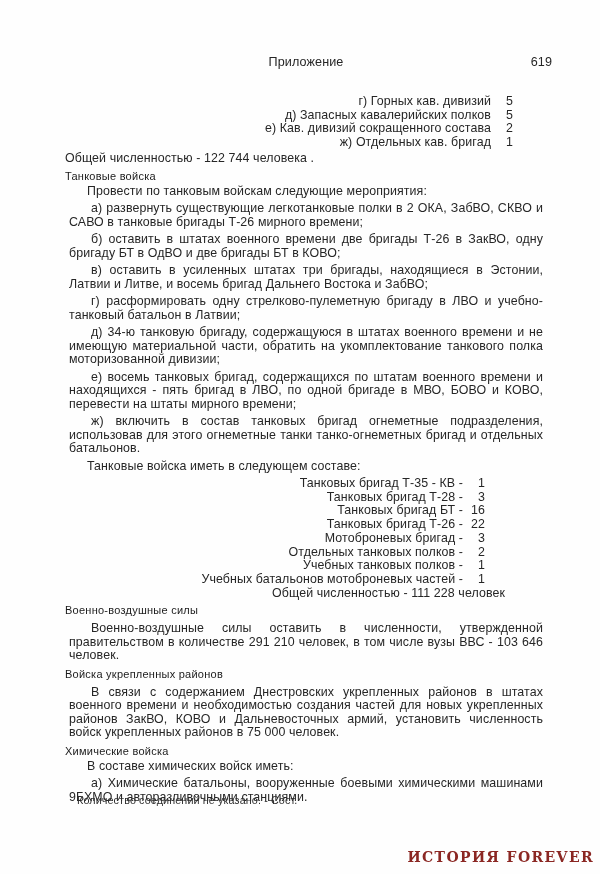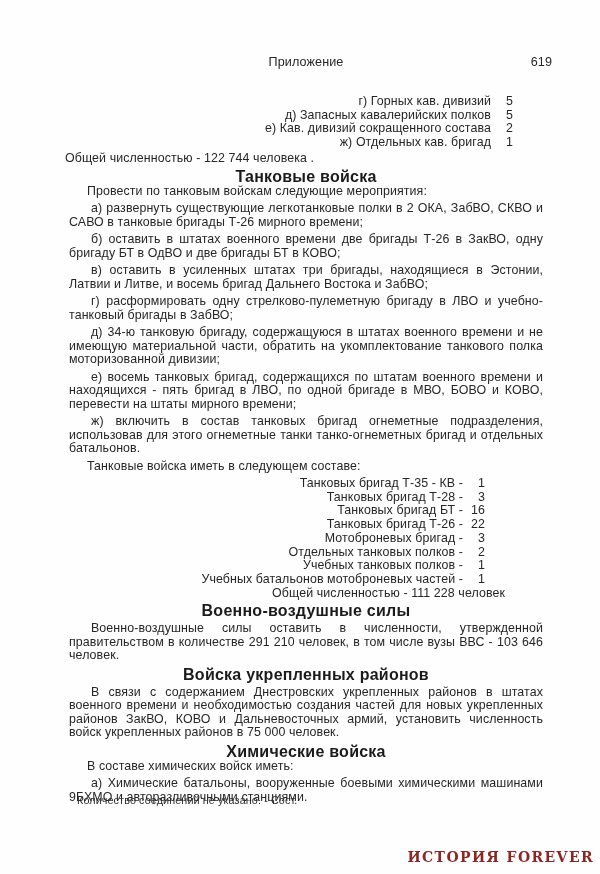--- a/index.html
+++ b/index.html
@@ -48,23 +48,22 @@
   }
   .kvrow .kv-label { flex: 1 1 auto; text-align: right; }
   .kvrow .kv-value {
     flex: 0 0 22px;
     text-align: right;
     white-space: nowrap;
   }
   .tankrow { padding-right: 62px; }
   .flushline { margin: 3px 0 0 0; }
   .heading {
-    font-size: 16px;
-    font-weight: bold;
-    text-align: center;
+    font-size: 11px;
+    font-weight: normal;
     letter-spacing: 0.25px;
     color: #1b1b1b;
     margin: 3px 0 1px 0;
     line-height: 15px;
   }
   .para {
     margin: 4px;
     text-indent: 22px;
     text-align: justify;
   }
@@ -130,21 +129,21 @@
         <span class="kv-value">1</span>
       </div>
       <p class="flushline">Общей численностью - 122 744 человека .</p>
     </div>
 
     <h2 class="heading">Танковые войска</h2>
     <p class="intro">Провести по танковым войскам следующие  мероприятия:</p>
     <p class="para">а) развернуть существующие легкотанковые полки в 2 ОКА, ЗабВО, СКВО и САВО в танковые  бригады Т-26 мирного времени;</p>
     <p class="para">б) оставить в штатах военного времени две бригады Т-26 в ЗакВО, одну бригаду БТ в ОдВО и две бригады БТ в КОВО;</p>
     <p class="para">в) оставить в усиленных штатах три бригады, находящиеся в Эстонии, Латвии и Литве, и восемь бригад Дальнего Востока и ЗабВО;</p>
-    <p class="para">г) расформировать одну стрелково-пулеметную бригаду в ЛВО и учебно-танковый бригады в ЗабВО;</p>
+    <p class="para">г) расформировать одну стрелково-пулеметную бригаду в ЛВО и учебно-танковый батальон в Латвии;</p>
     <p class="para">д) 34-ю танковую  бригаду, содержащуюся в штатах военного времени  и не имеющую  материальной части, обратить на укомплектование танкового полка моторизованной дивизии;</p>
     <p class="para">е) восемь танковых бригад, содержащихся по штатам военного времени и находящихся - пять бригад в ЛВО, по одной бригаде в МВО, БОВО и КОВО, перевести на штаты мирного времени;</p>
     <p class="para">ж) включить в состав танковых бригад огнеметные  подразделения, использовав для этого  огнеметные  танки танко-огнеметных бригад и отдельных батальонов.</p>
     <p class="intro">Танковые войска иметь в следующем составе:</p>
 
     <div class="complist">
       <div class="kvrow tankrow">
         <span class="kv-label">Танковых бригад Т-35 - КВ -</span>
         <span class="kv-value">1</span>
       </div>

